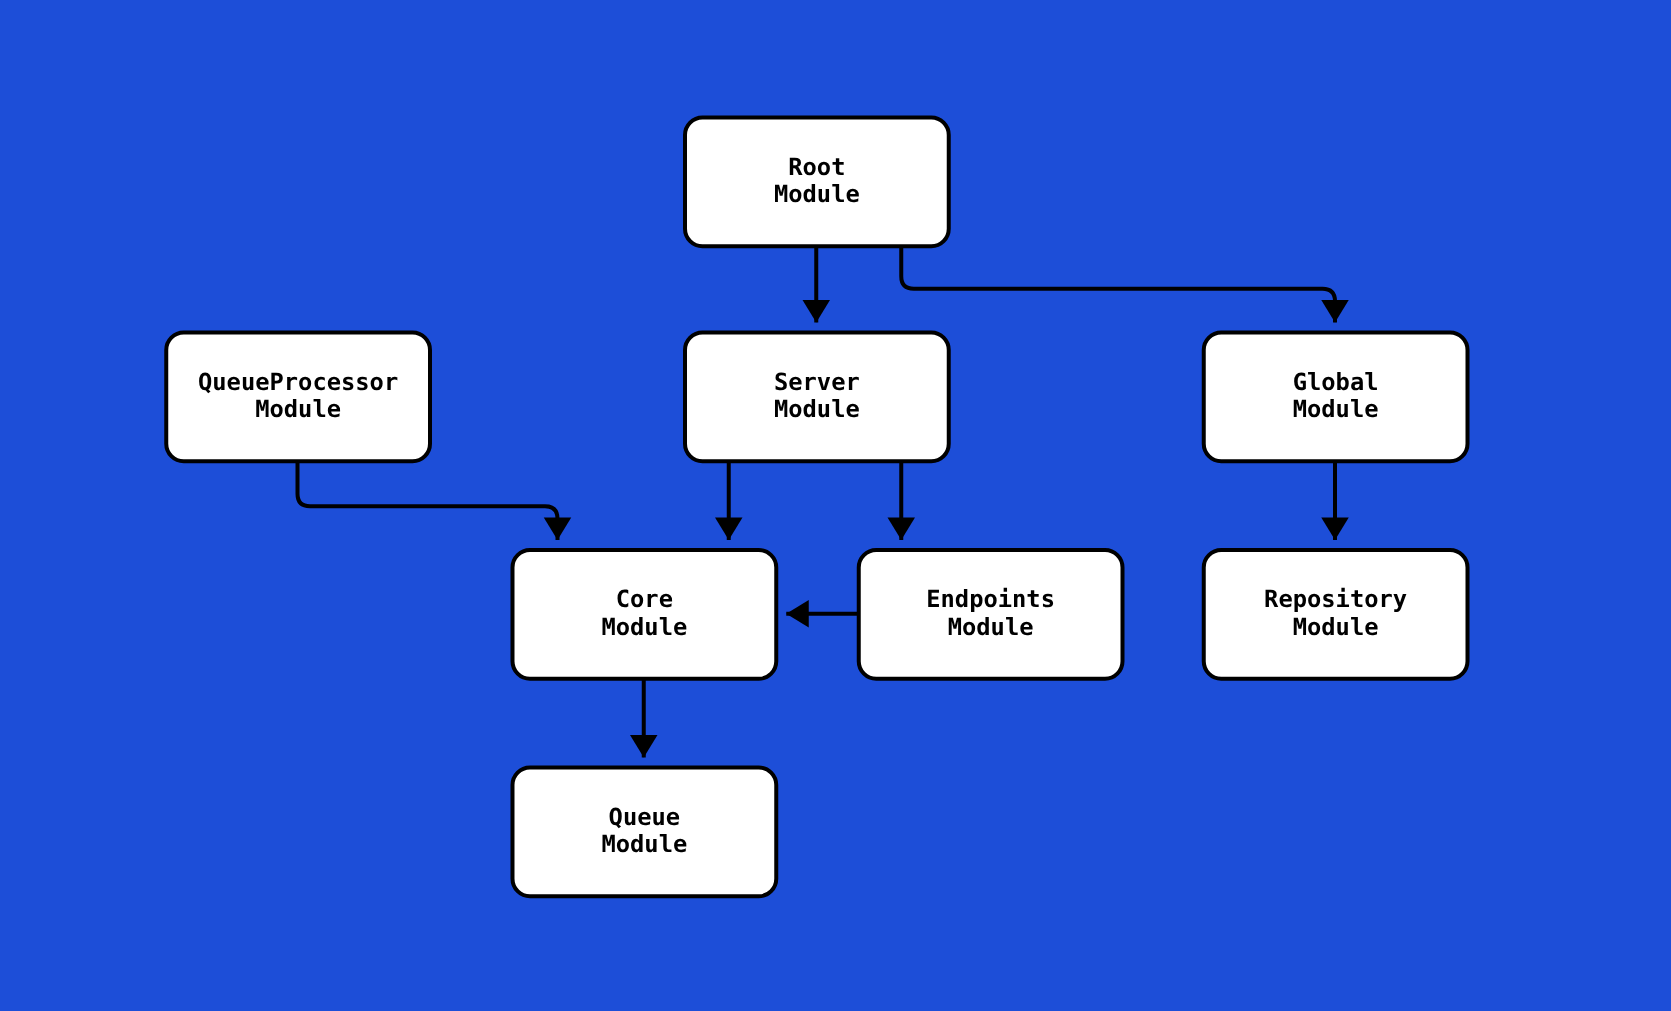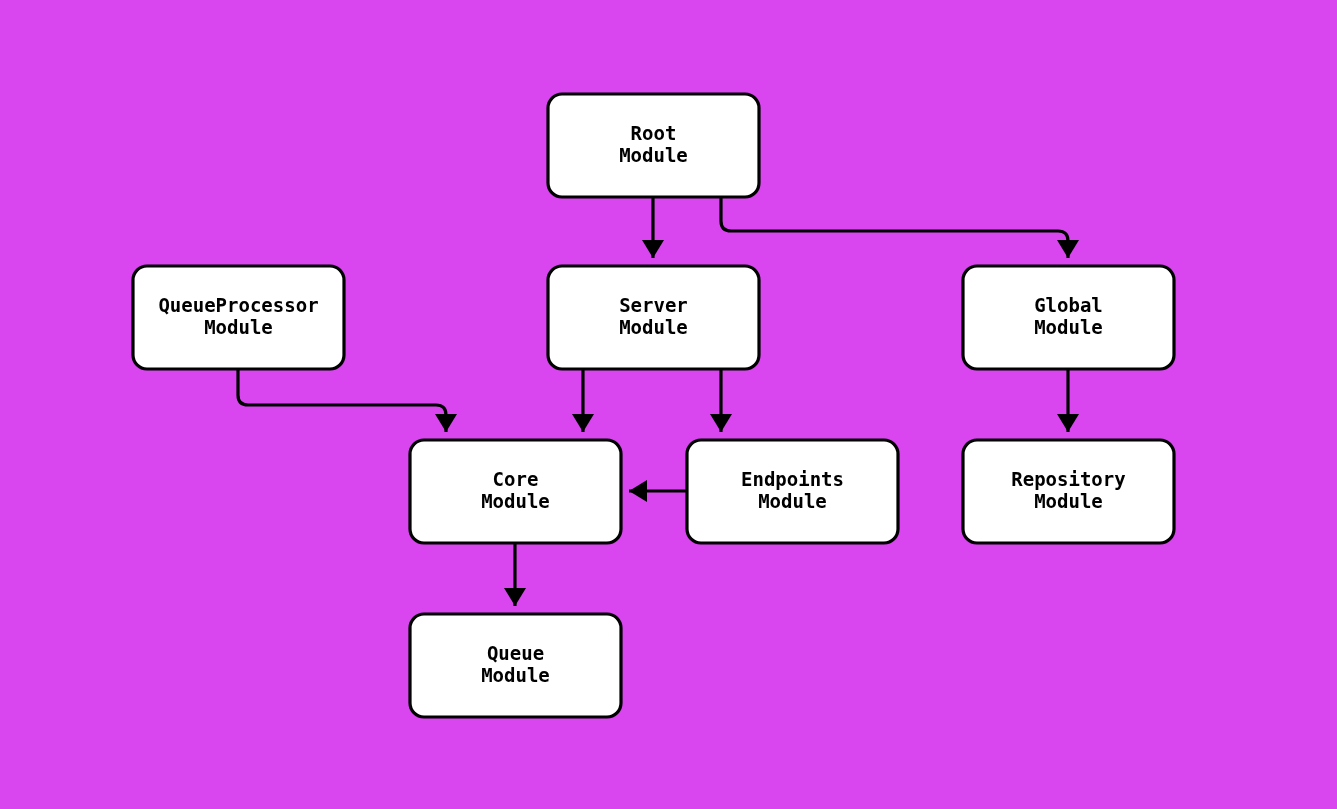--- a/index.html
+++ b/index.html
@@ -11,21 +11,21 @@
   body {
     width: 1337px;
     height: 809px;
     overflow: hidden;
     font-family: "DejaVu Sans Mono", "Liberation Mono", monospace;
   }
   #diagram-root {
     position: relative;
     width: 1337px;
     height: 809px;
-    background: #d946ef;
+    background: #1d4ed8;
   }
   svg#graph {
     display: block;
     width: 1337px;
     height: 809px;
   }
   .node-shape {
     fill: #ffffff;
     stroke: #000000;
     stroke-width: 3.2;

